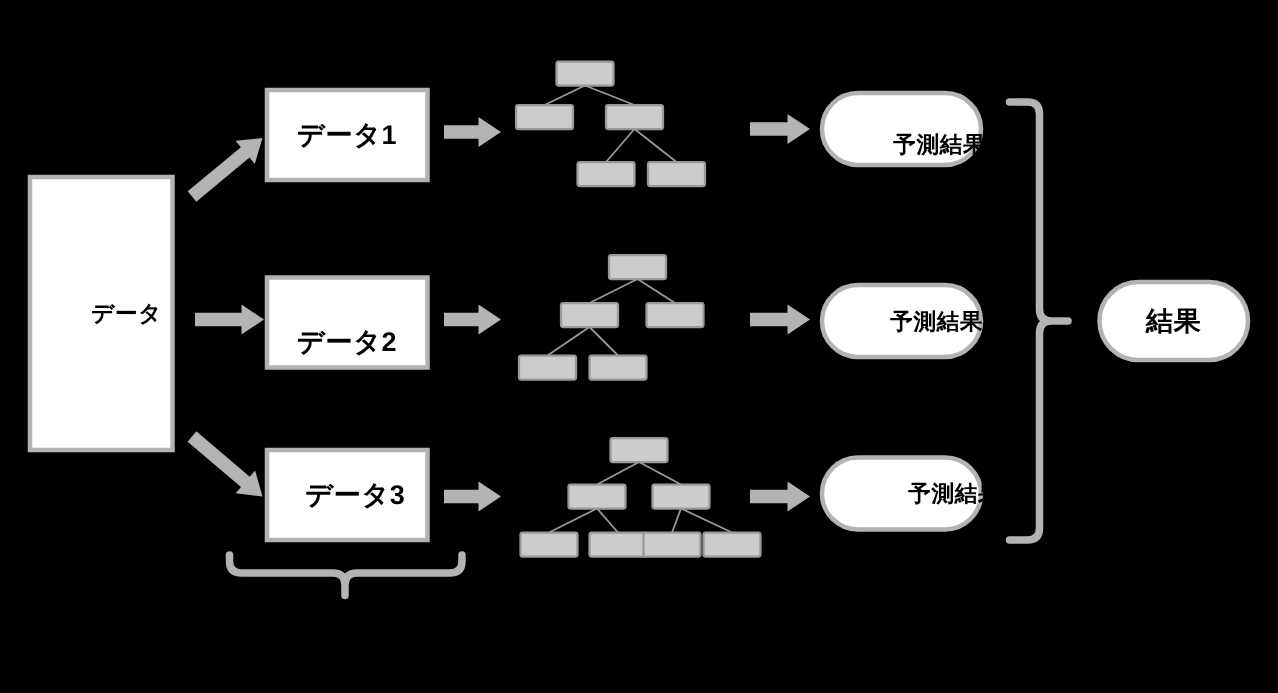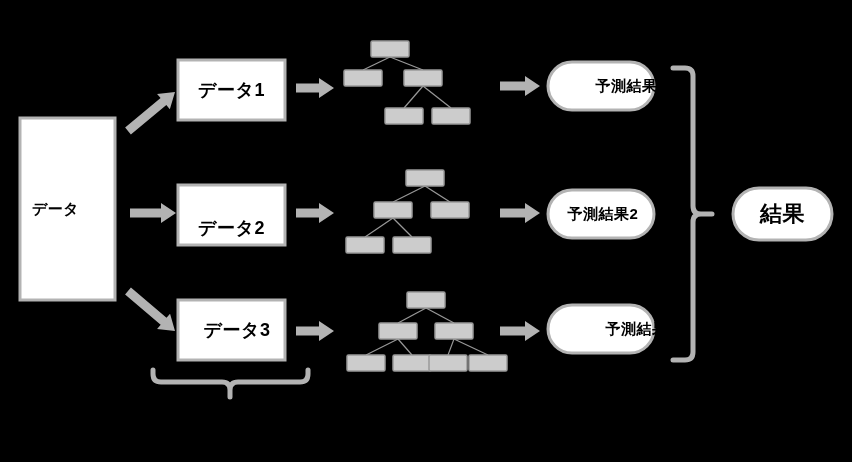--- a/index.html
+++ b/index.html
@@ -27,21 +27,21 @@
     justify-content: center;
     color: #000000;
     font-weight: bold;
     letter-spacing: 0.5px;
     white-space: nowrap;
     pointer-events: none;
   }
   .lbl-data    { font-size: 15px; }
   .lbl-split   { font-size: 18px; }
   .lbl-pred    { font-size: 15px; }
-  .lbl-result  { font-size: 22px; }
+  .lbl-result  { font-size: 18px; }
 </style>
 </head>
 <body>
 
 <div id="stage">
 
   <svg id="layer" width="852" height="462">
       <rect x="20" y="118" width="95" height="182" fill="#ffffff" stroke="#b3b3b3" stroke-width="3"></rect>
       <rect x="178" y="60" width="107" height="60" fill="#ffffff" stroke="#b3b3b3" stroke-width="3"></rect>
       <rect x="178" y="185" width="107" height="60" fill="#ffffff" stroke="#b3b3b3" stroke-width="3"></rect>
@@ -94,23 +94,23 @@
       <polygon points="0,-4.5 23,-4.5 23,-10 38,0 23,10 23,4.5 0,4.5" fill="#b3b3b3" transform="translate(296,213) rotate(0)"></polygon>
       <polygon points="0,-4.5 23,-4.5 23,-10 38,0 23,10 23,4.5 0,4.5" fill="#b3b3b3" transform="translate(296,331) rotate(0)"></polygon>
       <polygon points="0,-4.5 25,-4.5 25,-10 40,0 25,10 25,4.5 0,4.5" fill="#b3b3b3" transform="translate(500,86) rotate(0)"></polygon>
       <polygon points="0,-4.5 25,-4.5 25,-10 40,0 25,10 25,4.5 0,4.5" fill="#b3b3b3" transform="translate(500,213) rotate(0)"></polygon>
       <polygon points="0,-4.5 25,-4.5 25,-10 40,0 25,10 25,4.5 0,4.5" fill="#b3b3b3" transform="translate(500,331) rotate(0)"></polygon>
       <path d="M 153 370 L 153 374 Q 153 382 161 382 L 222 382 Q 230 382 230 390 L 230 397 M 230 390 Q 230 382 238 382 L 300 382 Q 308 382 308 374 L 308 370" fill="none" stroke="#b3b3b3" stroke-width="5" stroke-linecap="round" stroke-linejoin="round"></path>
       <path d="M 673 68 L 685 68 Q 693 68 693 76 L 693 206 Q 693 214 701 214 L 712 214 M 701 214 Q 693 214 693 222 L 693 352 Q 693 360 685 360 L 673 360" fill="none" stroke="#b3b3b3" stroke-width="5" stroke-linecap="round" stroke-linejoin="round"></path>
     </svg>
 
   <div id="labels">
-      <div class="node-label lbl-data" style="left: 8px; top: 118px; width: 95px; height: 182px;">データ</div>
+      <div class="node-label lbl-data" style="left: 37px; top: 118px; width: 95px; height: 182px;">データ</div>
       <div class="node-label lbl-split" style="left: 178px; top: 60px; width: 107px; height: 60px;">データ1</div>
       <div class="node-label lbl-split" style="left: 178px; top: 195px; width: 107px; height: 65px; border-radius: 14px;">データ2</div>
       <div class="node-label lbl-split" style="left: 178px; top: 300px; width: 118px; height: 60px;">データ3</div>
-      <div class="node-label lbl-pred" style="left: 548px; top: 62px; width: 106px; height: 48px; padding-left: 30px;">予測結果1</div>
-      <div class="node-label lbl-pred" style="left: 548px; top: 190px; width: 110px; height: 48px;">予測結果2</div>
+      <div class="node-label lbl-pred" style="left: 548px; top: 72px; width: 106px; height: 48px; padding-left: 30px;">予測結果1</div>
+      <div class="node-label lbl-pred" style="left: 574px; top: 190px; width: 110px; height: 48px;">予測結果2</div>
       <div class="node-label lbl-pred" style="left: 548px; top: 305px; width: 106px; height: 48px; padding-left: 40px;">予測結果3</div>
       <div class="node-label lbl-result" style="left: 733px; top: 188px; width: 99px; height: 52px;">結果</div>
     </div>
 
 </div>
 
 </body></html>

